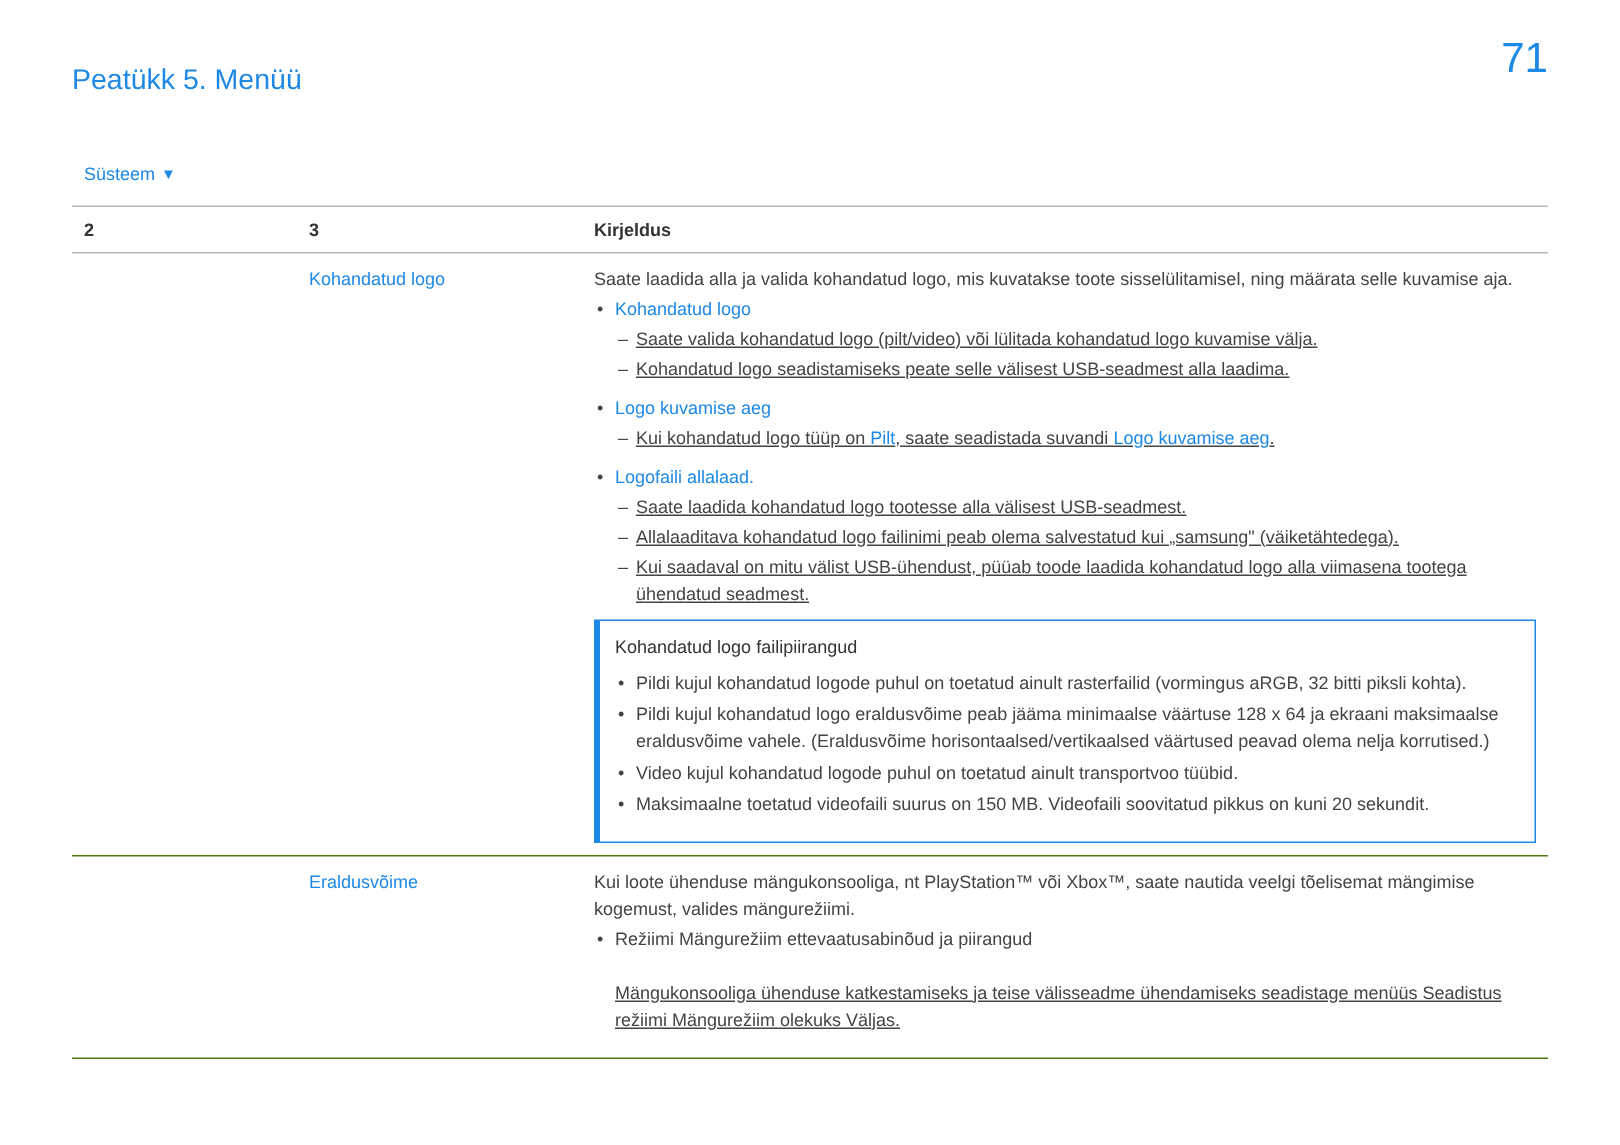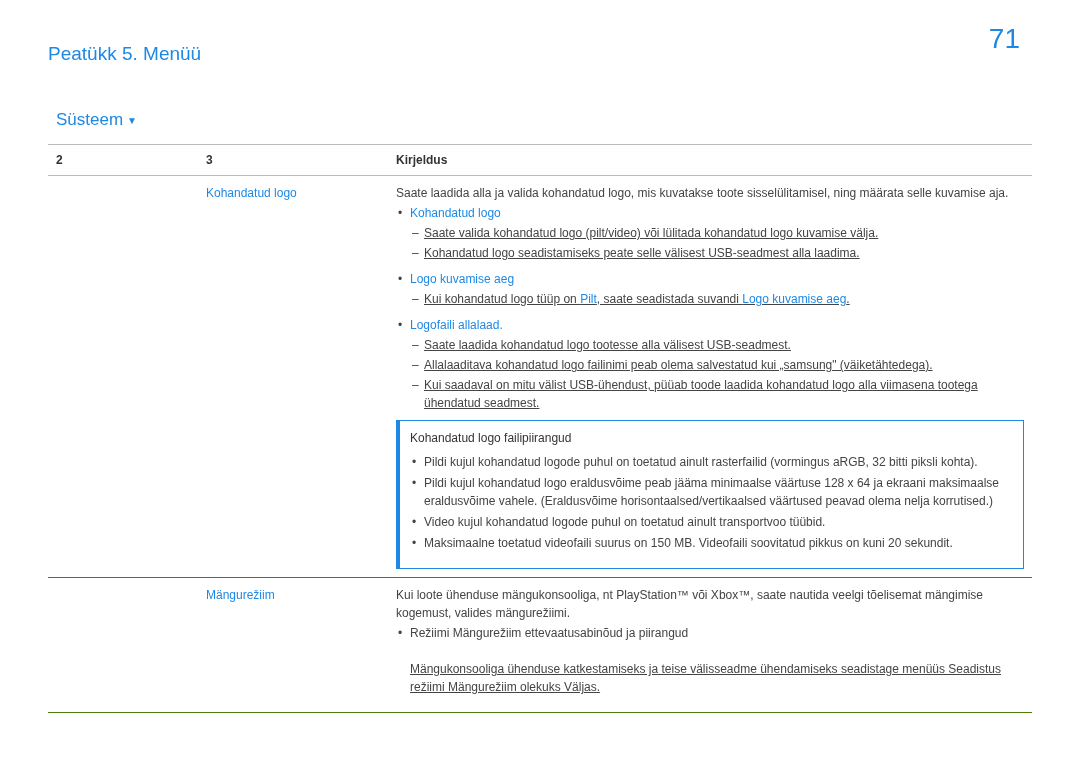--- a/index.html
+++ b/index.html
@@ -15,28 +15,28 @@
     padding: 40px 48px;
   }
   .breadcrumb {
     color: #1e88e5;
     font-size: 19px;
     margin-bottom: 38px;
   }
   .page-num {
     position: absolute;
     top: 18px;
-    right: 60px;
+    right: 48px;
     color: #1e88e5;
     font-size: 28px;
     font-weight: 300;
   }
   .section-title {
     color: #1e88e5;
-    font-size: 17px;
+    font-size: 12px;
     margin-bottom: 12px;
     margin-left: 8px;
   }
   .section-title .tri::after {
     content: "▼";
     font-size: 10px;
     margin-left: 4px;
     vertical-align: 1px;
   }
   table {
@@ -134,21 +134,21 @@
             <li>Pildi kujul kohandatud logode puhul on toetatud ainult rasterfailid (vormingus aRGB, 32 bitti piksli kohta).</li>
             <li>Pildi kujul kohandatud logo eraldusvõime peab jääma minimaalse väärtuse 128 x 64 ja ekraani maksimaalse eraldusvõime vahele. (Eraldusvõime horisontaalsed/vertikaalsed väärtused peavad olema nelja korrutised.)</li>
             <li>Video kujul kohandatud logode puhul on toetatud ainult transportvoo tüübid.</li>
             <li>Maksimaalne toetatud videofaili suurus on 150 MB. Videofaili soovitatud pikkus on kuni 20 sekundit.</li>
           </ul>
         </div>
       </td>
     </tr>
     <tr>
       <td></td>
-      <td class="blue">Mängurežiim</td>
+      <td class="blue">Eraldusvõime</td>
       <td class="desc">
         <p>Kui loote ühenduse mängukonsooliga, nt PlayStation™ või Xbox™, saate nautida veelgi tõelisemat mängimise kogemust, valides mängurežiimi.</p>
         <ul>
           <li>
             <span>Režiimi Mängurežiim ettevaatusabinõud ja piirangud</span>
             <div style="padding-left:0;margin-top:18px;text-decoration:underline;">Mängukonsooliga ühenduse katkestamiseks ja teise välisseadme ühendamiseks seadistage menüüs Seadistus režiimi Mängurežiim olekuks Väljas.</div>
           </li>
         </ul>
       </td>
     </tr>

